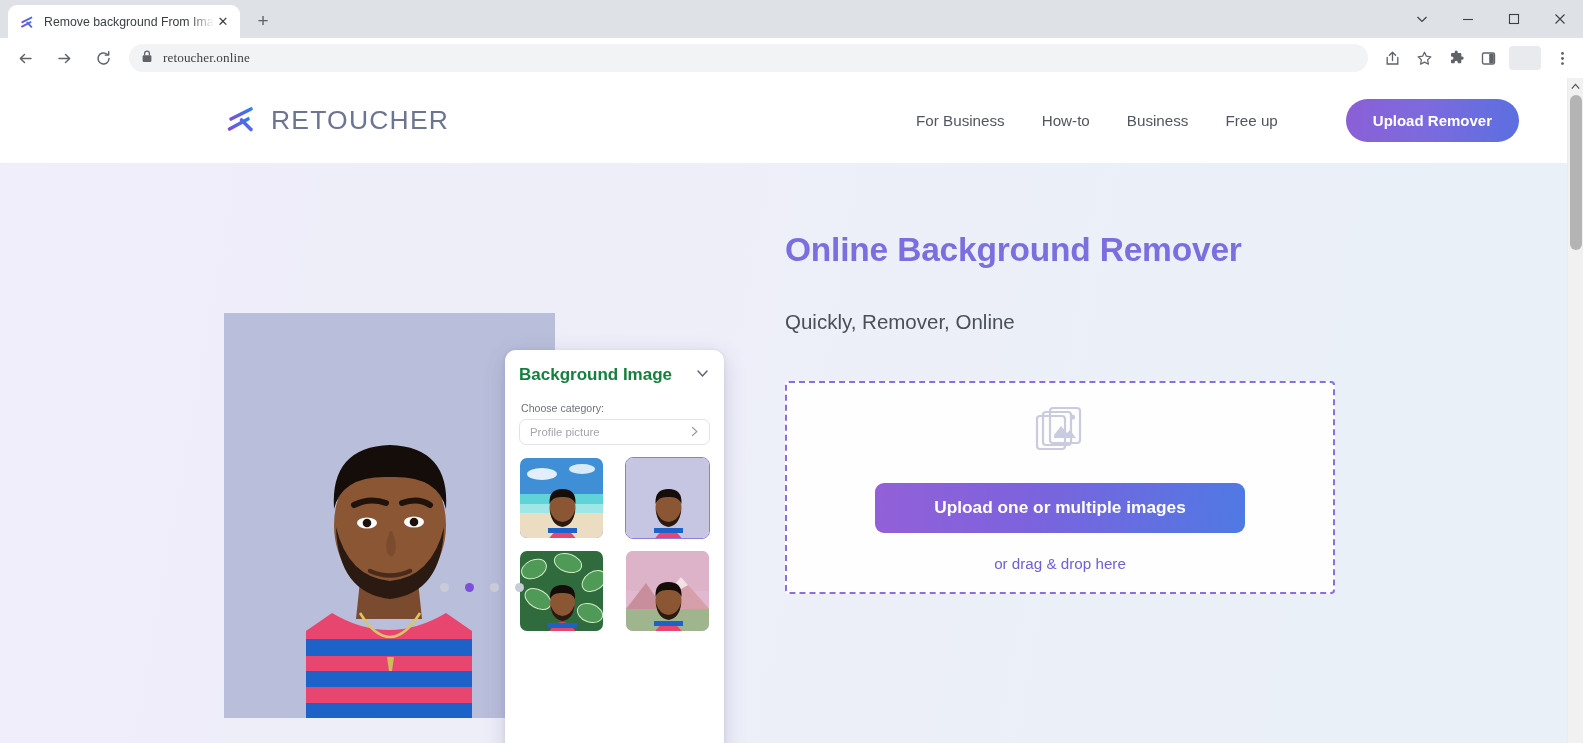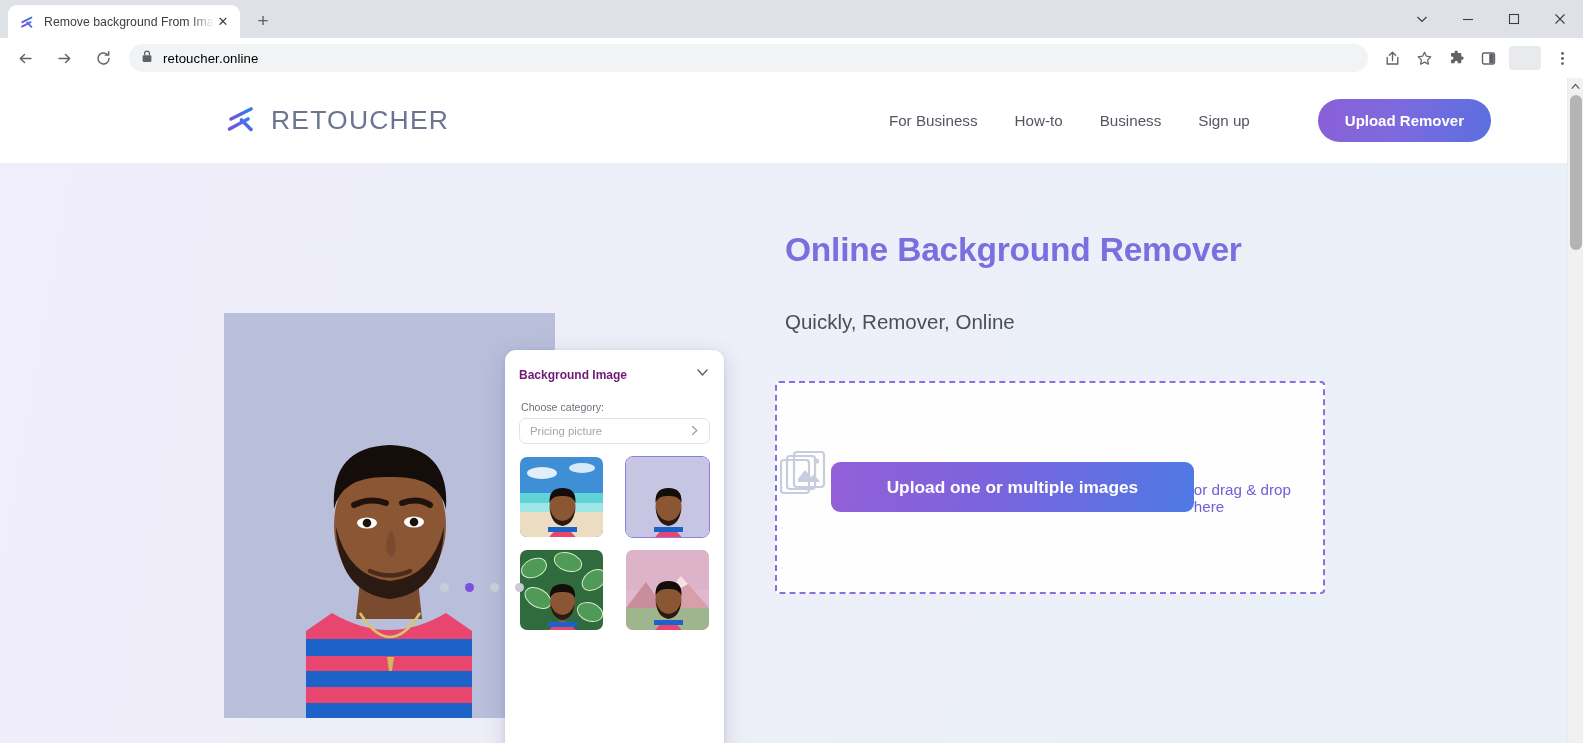--- a/index.html
+++ b/index.html
@@ -50,39 +50,39 @@
   }
   .tb-icon {
     width: 30px; height: 30px; display: flex; align-items: center; justify-content: center;
     border-radius: 50%; color: #5f6368; flex: 0 0 auto;
   }
   .tb-nav { margin: 0 4px; }
   .omnibox {
     flex: 1; height: 28px; background: #f1f3f4; border-radius: 14px; margin: 0 8px 0 6px;
     display: flex; align-items: center; padding: 0 12px; gap: 10px;
   }
-  .omni-url { font-size: 13.2px; color: #000000; letter-spacing: .1px; }
+  .omni-url { font-size: 13.2px; color: #404040; letter-spacing: .1px; font-family: Liberation Serif, serif; }
   .tb-right { display: flex; align-items: center; gap: 2px; }
   .profile-chip { width: 32px; height: 24px; background: #e8eaed; border-radius: 4px; margin: 0 4px; }
 
   
   .viewport {
     position: absolute; top: 78px; left: 0; width: 1583px; height: 665px;
     background: #fff; overflow: hidden;
   }
   .page {
     width: 1567px; height: 665px;
     background: linear-gradient(100deg, #efeefa 0%, #eeeef9 35%, #ebf0f8 75%, #e9f0f8 100%);
     position: relative;
   }
 
   
   .site-header {
     height: 85px; background: #fff; display: flex; align-items: center;
-    padding: 0 76px 0 224px; position: relative; z-index: 5;
+    padding: 0 48px 0 224px; position: relative; z-index: 5;
   }
   .logo { display: flex; align-items: center; gap: 13px; }
   .logo-text {
     font-size: 26.5px; letter-spacing: 1.2px; color: #6b7490; font-weight: 400;
   }
   .nav { margin-left: auto; display: flex; align-items: center; gap: 37px; justify-content: center; }
   .nav a { font-size: 15.2px; color: #51565f; text-decoration: none; white-space: nowrap; }
   .btn-upload-nav {
     background: linear-gradient(95deg, #8b5fd6 0%, #7d6ade 45%, #5b6fe0 100%);
     color: #fff; font-size: 15px; font-weight: 700; border: none; border-radius: 22px;
@@ -101,21 +101,21 @@
 
   .panel {
     position: absolute; left: 505px; top: 187px; width: 219px; height: 407px;
     background: #fff; border-radius: 11px;
     box-shadow: 0 6px 22px rgba(70,70,120,.20), 0 1px 4px rgba(70,70,120,.10);
     padding: 15px 14px 0 14px; overflow: hidden;
   }
   .panel-head {
     display: flex; align-items: center; justify-content: space-between; margin-bottom: 17px;
   }
-  .panel-title { font-size: 12px; font-weight: 700; color: #701a75; }
+  .panel-title { font-size: 17px; font-weight: 700; color: #15803d; }
   .btn-custom {
     width: 100%; height: 28px; border: 1px solid #dcdde4; border-radius: 7px;
     background: #fff; font-size: 13.2px; color: #83878f;
     display: flex; align-items: center; justify-content: center;
   }
   .lbl-category { font-size: 10.6px; color: #6f737c; margin: 14px 0 5px 2px; }
   .select-cat {
     width: 100%; height: 26px; border: 1px solid #e2e3e9; border-radius: 7px;
     background: #fff; display: flex; align-items: center; padding: 0 8px 0 10px;
   }
@@ -144,23 +144,23 @@
     line-height: 1.18; margin-left: 10px;
   }
   .h2 {
     font-size: 21.3px; font-weight: 700; color: #6a63dd; margin: 7px 0 0 10px;
     letter-spacing: -.05px;
   }
   .h3 {
     font-size: 20.5px; color: #4a4f57; font-weight: 400; margin: 40px 0 0 10px;
   }
   .dropzone {
-    margin: 47px 0 0 0; width: 550px; height: 213px; background: #fefeff;
+    margin: 47px 0 0 10px; width: 550px; height: 213px; background: #fefeff;
     border: 2px dashed #8b6fe0; border-radius: 4px;
-    display: flex; flex-direction: row; align-items: center; justify-content: center;
+    display: flex; flex-direction: column; align-items: center; justify-content: center;
   }
   .dz-icon { margin-bottom: 22px; }
   .btn-dropzone {
     width: 370px; height: 50px; border: none; border-radius: 9px; color: #fff;
     font-size: 17.3px; font-weight: 700;
     background: linear-gradient(95deg, #9360d8 0%, #7c63dd 42%, #4f79e4 100%);
     display: flex; align-items: center; justify-content: center;
   }
   .dz-hint { margin-top: 22px; font-size: 15.2px; color: #6f5fd4; }
 
@@ -311,21 +311,21 @@
                 <path d="M17.5 18 L27 27.5"></path>
               </g>
             </svg>
           </span>
           <span class="logo-text">RETOUCHER</span>
         </div>
         <nav class="nav">
           <a href="#">For Business</a>
           <a href="#">How-to</a>
           <a href="#">Business</a>
-          <a href="#">Sign up</a>
+          <a href="#">Free up</a>
           <button class="btn-upload-nav">Upload Remover</button>
         </nav>
       </div>
 
       <div class="hero">
 
         <div class="hero-left">
 
           <div class="photo">
             <svg width="331" height="405" viewBox="0 0 331 405">
@@ -366,21 +366,21 @@
             <div class="panel-head">
               <span class="panel-title">Background Image</span>
               <span>
                 <svg width="15" height="15" viewBox="0 0 15 15">
                     <path d="M3 5 L7.5 10 L12 5" fill="none" stroke="#5b6070" stroke-width="1.4" stroke-linecap="round"></path>
                   </svg>
               </span>
             </div>
             <div class="lbl-category">Choose category:</div>
             <div class="select-cat">
-              <span>Pricing picture</span>
+              <span>Profile picture</span>
               <span class="chev">
                 <svg width="13" height="13" viewBox="0 0 13 13">
                     <path d="M4.5 2.5 L8.8 6.5 L4.5 10.5" fill="none" stroke="#9b9ea6" stroke-width="1.25" stroke-linecap="round" stroke-linejoin="round"></path>
                   </svg>
               </span>
             </div>
 
             <div class="thumbs">
               <div class="thumb">
                 <svg width="85" height="82" viewBox="0 0 85 82">

